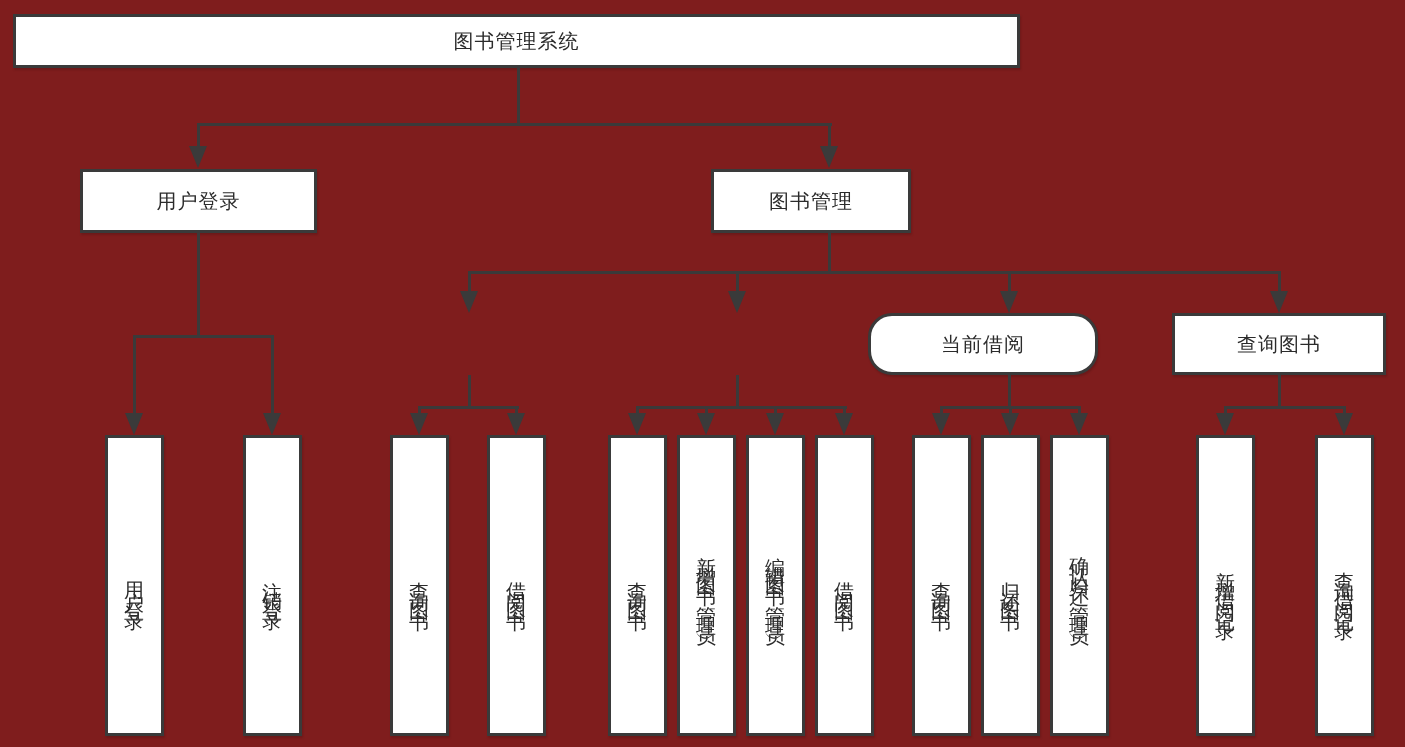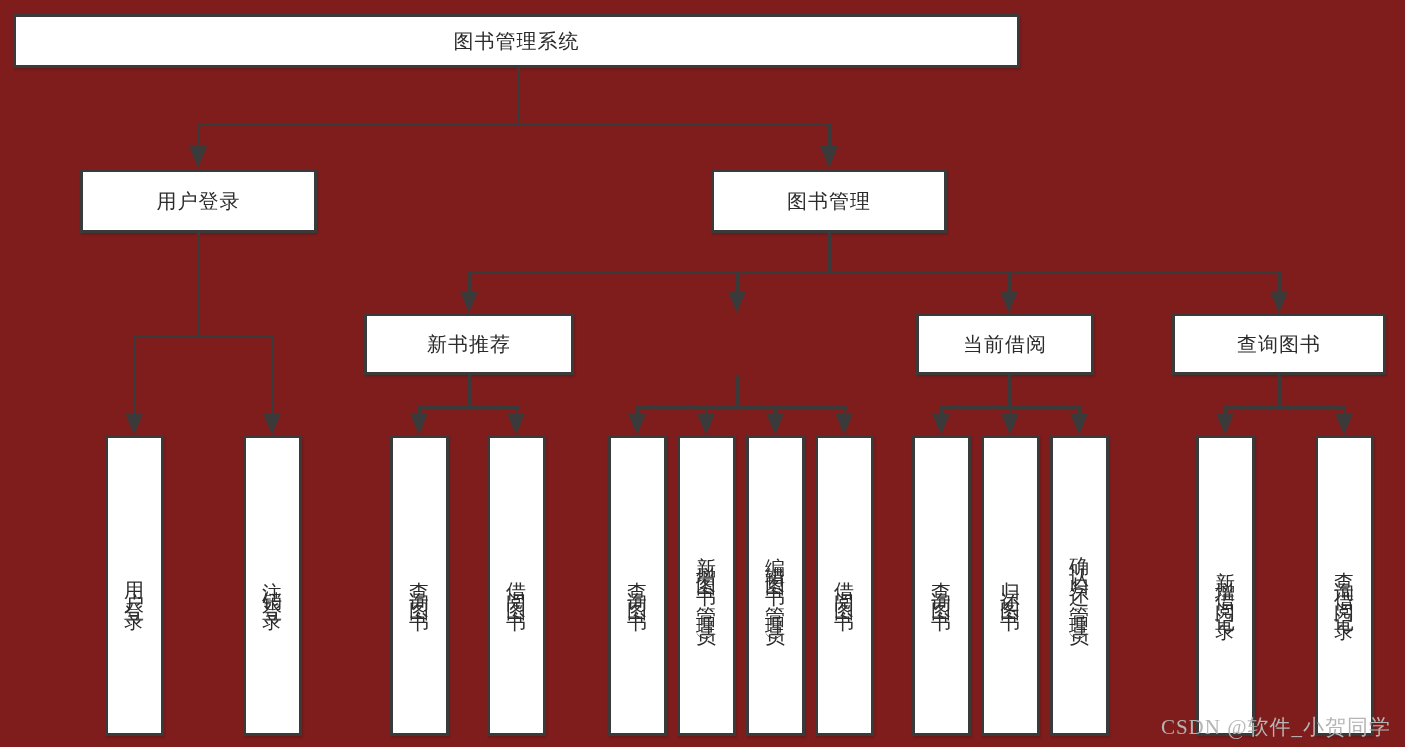--- a/index.html
+++ b/index.html
@@ -41,21 +41,21 @@
   <div class="vline" style="left:517px;top:68px;height:57px;"></div>
   <div class="hline" style="left:197px;top:123px;width:635px;"></div>
   <div class="vline" style="left:197px;top:123px;height:24px;"></div>
   <div class="arr" style="left:189px;top:146px;"></div>
   <div class="vline" style="left:828px;top:123px;height:24px;"></div>
   <div class="arr" style="left:820px;top:146px;"></div>
 
   <div class="box" style="left:80px;top:169px;width:237px;height:64px;">
     <span>用户登录</span>
   </div>
-  <div class="box" style="left:711px;top:169px;width:236px;height:64px;">
+  <div class="box" style="left:711px;top:169px;width:200px;height:64px;">
     <span>图书管理</span>
   </div>
 
   <div class="vline" style="left:197px;top:233px;height:104px;"></div>
   <div class="hline" style="left:133px;top:335px;width:141px;"></div>
   <div class="vline" style="left:133px;top:335px;height:78px;"></div>
   <div class="arr" style="left:125px;top:413px;"></div>
   <div class="vline" style="left:271px;top:335px;height:78px;"></div>
   <div class="arr" style="left:263px;top:413px;"></div>
 
@@ -63,24 +63,21 @@
   <div class="hline" style="left:468px;top:271px;width:813px;"></div>
   <div class="vline" style="left:468px;top:271px;height:22px;"></div>
   <div class="arr" style="left:460px;top:291px;"></div>
   <div class="vline" style="left:736px;top:271px;height:22px;"></div>
   <div class="arr" style="left:728px;top:291px;"></div>
   <div class="vline" style="left:1008px;top:271px;height:22px;"></div>
   <div class="arr" style="left:1000px;top:291px;"></div>
   <div class="vline" style="left:1278px;top:271px;height:22px;"></div>
   <div class="arr" style="left:1270px;top:291px;"></div>
 
-  <div class="box" style="left:364px;top:313px;width:210px;height:62px;">
-    <span>新书推荐</span>
-  </div>
-  <div class="box" style="left:916px;top:313px;width:178px;height:62px;">
+  <div class="box" style="left:868px;top:313px;width:230px;height:62px;border-radius:24px;">
     <span>当前借阅</span>
   </div>
   <div class="box" style="left:1172px;top:313px;width:214px;height:62px;">
     <span>查询图书</span>
   </div>
 
   <div class="vline" style="left:468px;top:375px;height:33px;"></div>
   <div class="hline" style="left:418px;top:406px;width:101px;"></div>
   <div class="vline" style="left:418px;top:406px;height:9px;"></div>
   <div class="arr" style="left:410px;top:413px;"></div>
@@ -151,15 +148,14 @@
     <span>确认归还（管理员）</span>
   </div>
 
   <div class="box leaf" style="left:1196px;top:435px;width:59px;height:301px;">
     <span>新增借阅记录</span>
   </div>
   <div class="box leaf" style="left:1315px;top:435px;width:59px;height:301px;">
     <span>查询借阅记录</span>
   </div>
 
-  <div class="watermark">CSDN @软件_小贺同学</div>
 
 </div>
 
 </body></html>

